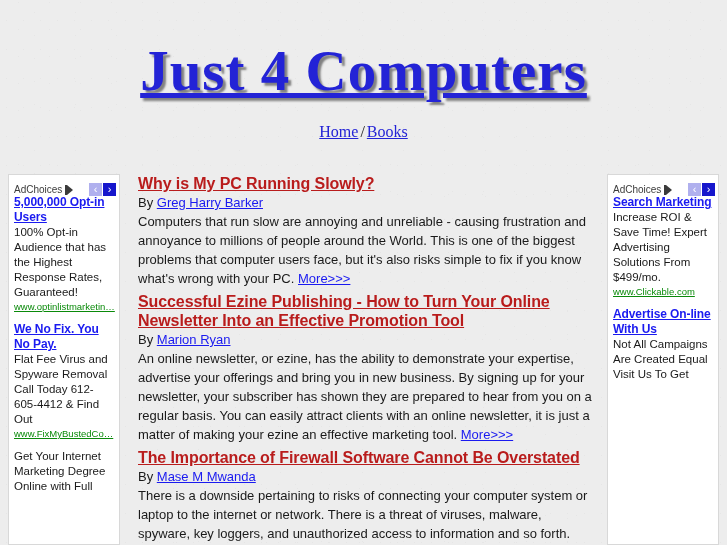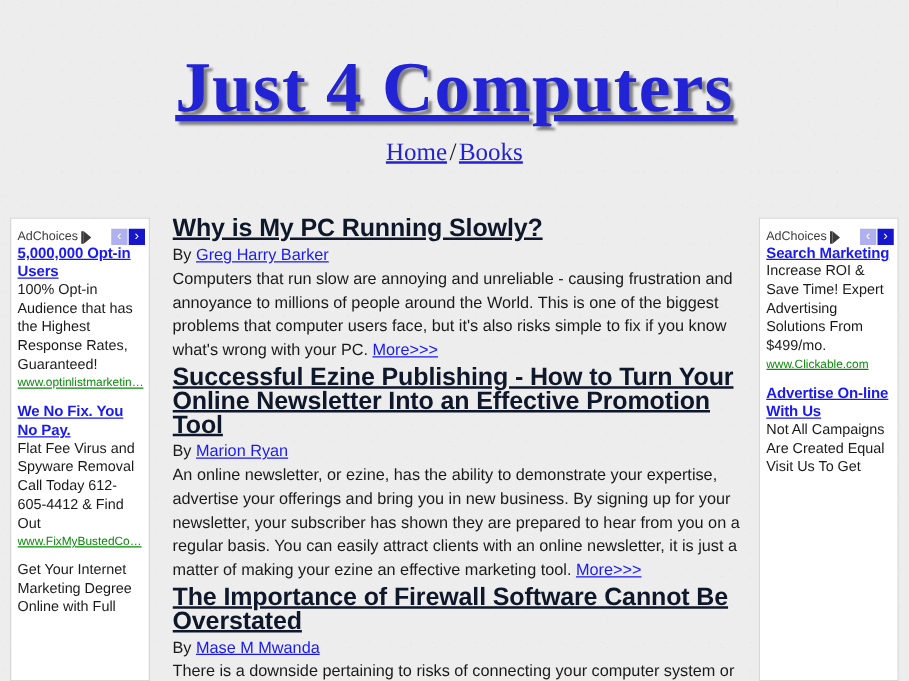--- a/index.html
+++ b/index.html
@@ -32,23 +32,23 @@
     font-size: 57px;
     font-weight: bold;
     color: #2323d6;
     letter-spacing: 1px;
     line-height: 1;
     margin: 0;
     text-shadow: 3px 3px 2px rgba(70,70,70,0.65);
     text-decoration: underline;
   }
   .nav-bar {
-    margin-top: 12px;
+    margin-top: 24px;
     font-family: "Liberation Serif", serif;
-    font-size: 20px;
+    font-size: 16px;
     color: #222;
   }
   .nav-bar a {
     color: #2323d6;
     text-decoration: underline;
   }
   .nav-sep {
     color: #222;
     padding: 0 2px;
   }
@@ -169,23 +169,23 @@
     left: 138px;
     top: 0;
     width: 455px;
     height: 371px;
     overflow: hidden;
   }
   .article { margin-bottom: 4px; }
   .article-title {
     display: inline-block;
     font-family: "Liberation Sans", sans-serif;
-    font-size: 20px;
+    font-size: 16px;
     font-weight: bold;
-    color: #0f172a;
+    color: #b91c1c;
     text-decoration: underline;
     line-height: 19px;
     letter-spacing: -0.1px;
     margin: 0;
   }
   .article-byline {
     font-family: "Liberation Sans", sans-serif;
     font-size: 13px;
     color: #1a1a1a;
     line-height: 19px;

